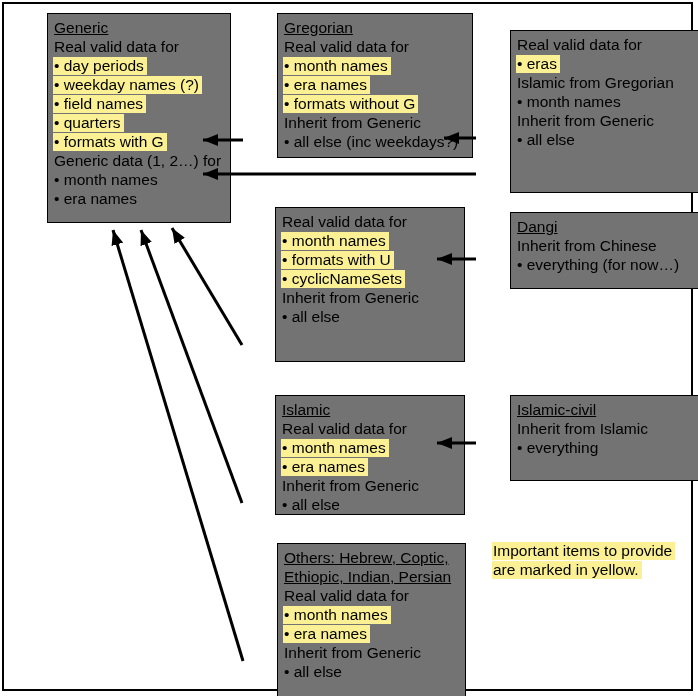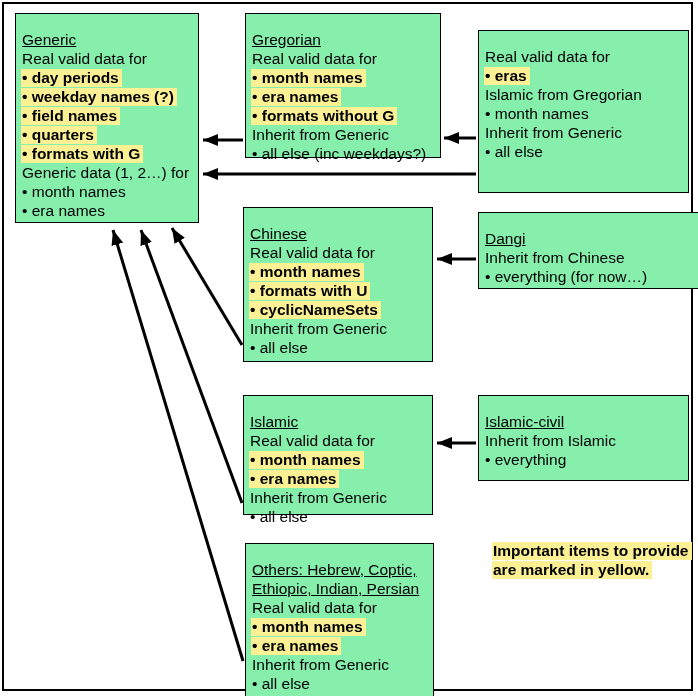--- a/index.html
+++ b/index.html
@@ -6,26 +6,26 @@
   #stage{
     position:relative;width:698px;height:696px;background:#ffffff;
     font-family:"Liberation Sans",sans-serif;font-size:15.5px;color:#000;
     overflow:hidden;
   }
   .frame{
     position:absolute;left:2px;top:2px;width:691px;height:689px;
     border:2.5px solid #000;box-sizing:border-box;pointer-events:none;
   }
   .box{
-    position:absolute;border:1.7px solid #000;background:#86efac;
-    padding:16px 6px;box-sizing:border-box;
+    position:absolute;border:1.7px solid #000;background:#737373;
+    padding:4px 6px;box-sizing:border-box;margin-left:32px;
   }
   .ln{line-height:19px;white-space:nowrap;}
   .u{text-decoration:underline;}
-  .hl{background:#FBF194;padding:0 3px 1px 1px;margin-left:-1px;font-weight:bold;}
+  .hl{background:#FBF194;padding:0 3px 1px 1px;margin-left:-1px;}
   .note{position:absolute;line-height:20px;padding-left:16px;}
   #arrows{position:absolute;left:0;top:0;pointer-events:none;}
   .arrow{stroke:#000;stroke-width:3;}
 </style>
 </head>
 <body>
 
 <div id="stage">
 
   <div class="frame"></div>
@@ -56,21 +56,20 @@
   <div class="box" style="left:478px;top:30px;width:211px;height:163px;">
     <div class="ln">Real valid data for</div>
     <div class="ln"><span class="hl">• eras</span></div>
     <div class="ln">Islamic from Gregorian</div>
     <div class="ln">• month names</div>
     <div class="ln">Inherit from Generic</div>
     <div class="ln">• all else</div>
   </div>
 
   <div class="box" style="left:243px;top:207px;width:190px;height:155px;">
-    <div class="ln"><span class="u">Chinese</span></div>
     <div class="ln">Real valid data for</div>
     <div class="ln"><span class="hl">• month names</span></div>
     <div class="ln"><span class="hl">• formats with U</span></div>
     <div class="ln"><span class="hl">• cyclicNameSets</span></div>
     <div class="ln">Inherit from Generic</div>
     <div class="ln">• all else</div>
   </div>
 
   <div class="box" style="left:478px;top:212px;width:249px;height:77px;">
     <div class="ln"><span class="u">Dangi</span></div>

